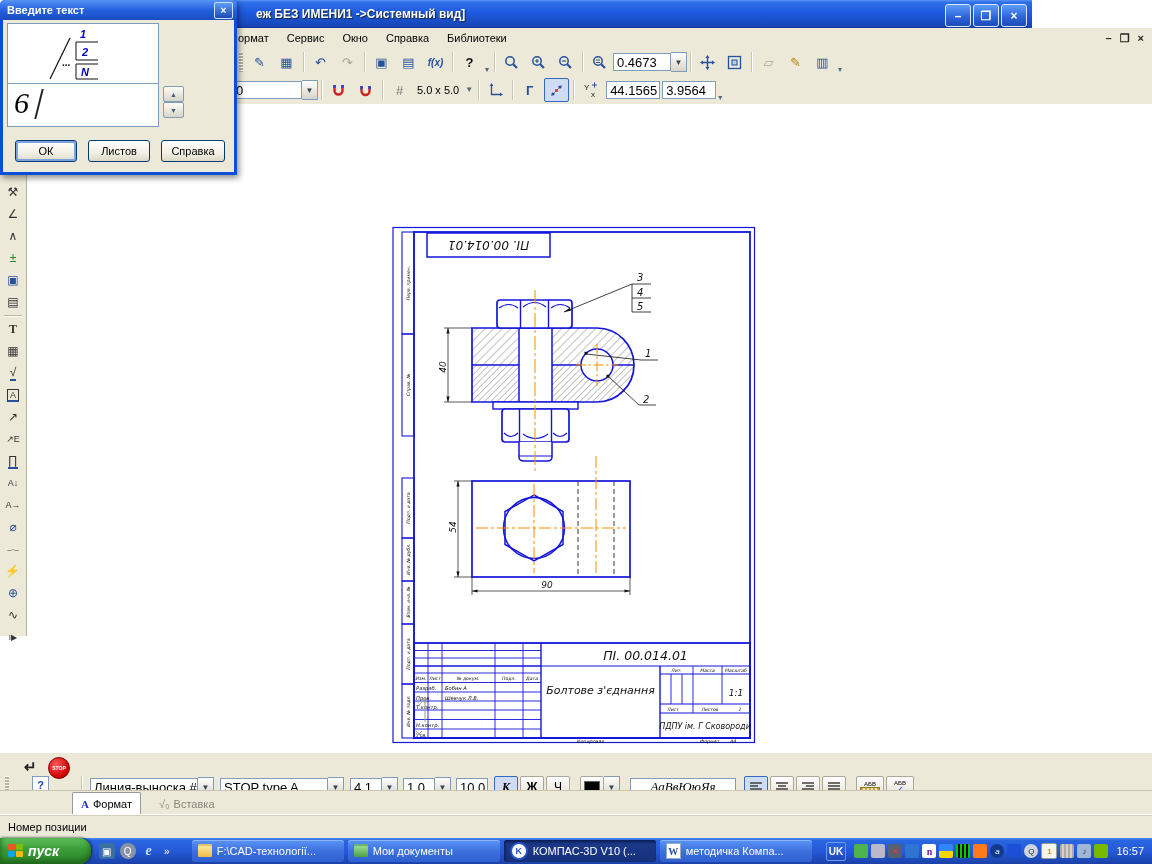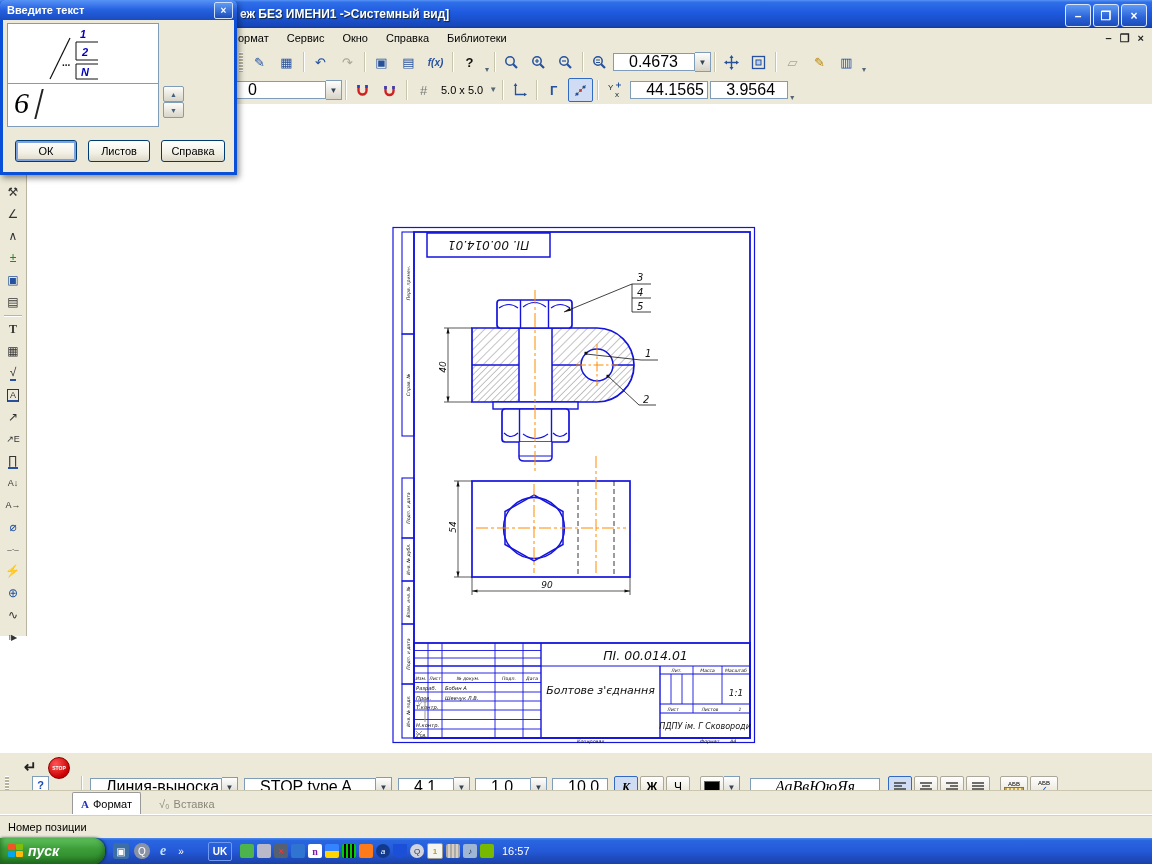--- a/index.html
+++ b/index.html
@@ -1,39 +1,39 @@
 <!DOCTYPE html>
 <html><head>
 <meta charset="utf-8">
 <style>
   html,body{margin:0;padding:0;background:#444}
   #screen{position:relative;width:1152px;height:864px;overflow:hidden;background:#fff;
     font-family:"Liberation Sans",sans-serif;font-size:11px;color:#000}
   .abs{position:absolute}
   
-  .titlebar{left:0;top:0;width:1152px;height:28px;
+  .titlebar{left:16px;top:0;width:1016px;height:28px;
     background:linear-gradient(180deg,#5793f5 0%,#2f6fe8 8%,#1e5ae0 45%,#1747b8 92%,#123a9a 100%);
     color:#fff;font-weight:bold;font-size:12px;display:flex;align-items:center}
   .titlebar .ttl{margin-left:240px;white-space:nowrap;text-shadow:1px 1px 1px #123}
   .winbtns{position:absolute;right:5px;top:4px;display:flex;gap:2px}
   .wbtn{width:24px;height:21px;border:1px solid #dbe7ff;border-radius:3px;color:#fff;
     background:linear-gradient(180deg,#5f9bf5,#2a62d8 60%,#1c4cb8);display:flex;align-items:center;justify-content:center;
     font-size:12px;font-weight:bold}
   .menubar{left:0;top:28px;width:1152px;height:20px;background:#ece9d8;border-bottom:1px solid #d8d4bf;
     display:flex;align-items:center}
   .menubar .mi{padding:2px 9px}
   .mdibtns{position:absolute;right:8px;top:32px;display:flex;gap:8px;color:#222;font-size:11px;font-weight:bold}
   .toolrow{left:0;width:1152px;height:28px;background:#ece9d8;display:flex;align-items:center}
   .grip{width:4px;height:20px;margin:0 3px;background:repeating-linear-gradient(180deg,#fff 0 1px,#b8b49c 1px 3px)}
   .tb-btn{min-width:23px;height:22px;display:flex;align-items:center;justify-content:center;margin:0 1px;
     border:1px solid transparent;border-radius:2px;color:#25519e;font-size:13px}
   .tb-btn.sel{background:#cfdcf3;border-color:#316ac5}
   .tb-btn.dis{color:#a9a695}
   .sep{width:1px;height:20px;background:#c9c5ad;margin:0 3px;box-shadow:1px 0 0 #fff}
-  .field{background:#fff;border:1px solid #7f9db9;height:16px;font-size:16px;padding:0 15px;display:flex;align-items:center;white-space:nowrap;overflow:hidden}
+  .field{background:#fff;border:1px solid #7f9db9;height:16px;font-size:13px;padding:0 3px;display:flex;align-items:center;white-space:nowrap;overflow:hidden}
   .drop{width:15px;height:18px;border:1px solid #7f9db9;border-left:none;background:linear-gradient(#fefefe,#d8d4c8);
     display:flex;align-items:center;justify-content:center;font-size:8px;color:#345}
   .combo{display:flex;align-items:center}
   .chev{font-size:8px;color:#567;margin:0 2px;align-self:flex-end;padding-bottom:2px}
   
   .lstrip{left:0;top:104px;width:26px;height:532px;background:#ece9d8;border-right:1px solid #b9b5a0}
   .lt{width:22px;height:20px;margin:2px auto;display:flex;align-items:center;justify-content:center;
     font-size:12px;color:#333}
   .lt b{font-family:"Liberation Serif",serif}
   .lsep{width:18px;height:1px;background:#b9b5a0;margin:3px auto;box-shadow:0 1px 0 #fff}
@@ -618,20 +618,38 @@
           <i style="background:#ffba08"></i>
       </span>
       <span>пуск</span>
     </div>
     <div class="qlicons">
       <div class="qli" style="background:#3a6ea5">▣</div>
       <div class="qli" style="background:#8a93a5;border-radius:50%">Q</div>
       <div class="qli" style="font-family:'Liberation Serif',serif;font-style:italic;font-weight:bold;color:#bfe2ff;font-size:14px">e</div>
       <div class="qli" style="width:10px;color:#fff">»</div>
     </div>
+    <div class="taskbtns">
+      <div class="taskbtn">
+        <span class="ficon"></span>
+        <span>F:\CAD-технології...</span>
+      </div>
+      <div class="taskbtn">
+        <span class="ficon green"></span>
+        <span>Мои документы</span>
+      </div>
+      <div class="taskbtn on">
+        <span class="kicon">K</span>
+        <span>КОМПАС-3D V10 (...</span>
+      </div>
+      <div class="taskbtn">
+        <span class="wicon">W</span>
+        <span>методичка Компа...</span>
+      </div>
+    </div>
     <div class="langbox">UK</div>
     <div class="tray">
       <div class="tri" style="background:#4db34d"></div>
       <div class="tri" style="background:#b9b9c9"></div>
       <div class="tri" style="background:#556070;color:#f33">✕</div>
       <div class="tri" style="background:#2f74d0"></div>
       <div class="tri" style="background:#fff;color:#7719aa;font-family:'Liberation Serif',serif;font-weight:bold;font-size:10px">n</div>
       <div class="tri" style="background:linear-gradient(#3584ff 50%,#ffd500 50%)"></div>
       <div class="tri" style="background:repeating-linear-gradient(90deg,#0c0 0 2px,#000 2px 4px)"></div>
       <div class="tri" style="background:#ff7a1a"></div>

